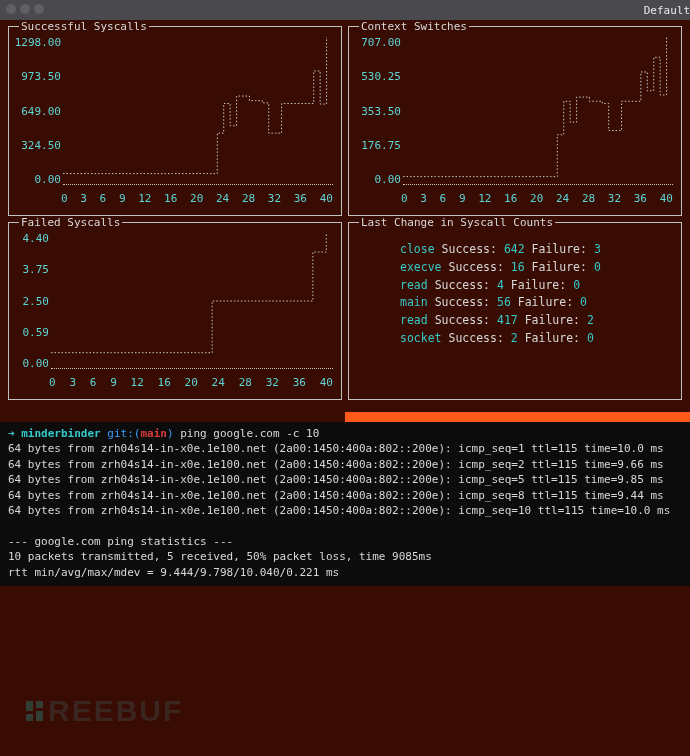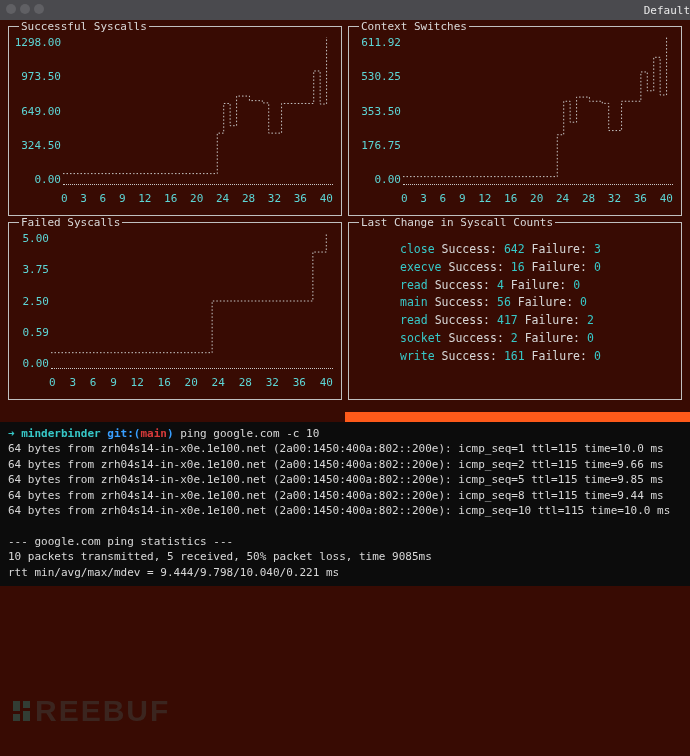--- a/index.html
+++ b/index.html
@@ -24,27 +24,27 @@
   .counts { padding:18px 10px 6px 10px; color:#d8d8d8; line-height:1.55; font-size:11.5px; }
   .counts .row { white-space:nowrap;margin-left:41px; }
   .sysname { color:#37c8c8; }
   .num { color:#37c8c8; }
 
   .orange-strip { height:10px; width:345px; position:absolute; right:0; top:392px; background:#ff5a1a; }
 
   .terminal { position:absolute; left:0; right:0; top:402px; padding:4px 8px 6px 8px; color:#d8d8d8; line-height:1.4; background:#0c0c0c; }
   .terminal .arrow { color:#37c8c8; }
   .host { color:#37c8c8; font-weight:bold; }
-  .git { color:#389fff; font-weight:bold; }
+  .git { color:#389fff; font-weight:normal; }
   .branch { color:#d63a3a; font-weight:bold; }
   .cmd { color:#d8d8d8; }
   .stats-dash { color:#d8d8d8; }
   .cursor { display:inline-block; width:7px; height:12px; background:#b8b8b8; vertical-align:-2px; }
 
-  .watermark { position:absolute; left:13px; bottom:28px; display:flex; align-items:center; gap:3px; opacity:0.45; }
+  .watermark { position:absolute; left:26px; bottom:28px; display:flex; align-items:center; gap:3px; opacity:0.45; }
   .watermark .sq { width:7px; background:#2b7a71; }
   .watermark .col { display:flex; flex-direction:column; gap:3px;}
   .watermark .sq.a{ height:10px;} .watermark .sq.c{ height:7px;}
   .watermark .txt { font-family:sans-serif; font-weight:700; font-size:30px; color:#404642; letter-spacing:2px; margin-left:2px;}
 </style>
 </head>
 <body>
 
 <div class="window">
 
@@ -88,21 +88,21 @@
                 <span>32</span>
                 <span>36</span>
                 <span>40</span>
             </div>
           </div>
         </div>
 
         <div class="panel" data-title="Context Switches">
           <div class="chart-inner">
             <div class="yaxis">
-              <span>611.92</span>
+              <span>707.00</span>
               <span>530.25</span>
               <span>353.50</span>
               <span>176.75</span>
               <span>0.00</span>
             </div>
             <div class="plot"><svg viewBox="0 0 100 100" preserveAspectRatio="none" id="svg-p2">
                   <path d="M0.00,94.34 L2.38,94.34 L2.38,94.34 L4.76,94.34 L4.76,94.34 L7.14,94.34 L7.14,94.34 L9.52,94.34 L9.52,94.34 L11.90,94.34 L11.90,94.34 L14.29,94.34 L14.29,94.34 L16.67,94.34 L16.67,94.34 L19.05,94.34 L19.05,94.34 L21.43,94.34 L21.43,94.34 L23.81,94.34 L23.81,94.34 L26.19,94.34 L26.19,94.34 L28.57,94.34 L28.57,94.34 L30.95,94.34 L30.95,94.34 L33.33,94.34 L33.33,94.34 L35.71,94.34 L35.71,94.34 L38.10,94.34 L38.10,94.34 L40.48,94.34 L40.48,94.34 L42.86,94.34 L42.86,94.34 L45.24,94.34 L45.24,94.34 L47.62,94.34 L47.62,94.34 L50.00,94.34 L50.00,94.34 L52.38,94.34 L52.38,94.34 L54.76,94.34 L54.76,94.34 L57.14,94.34 L57.14,66.05 L59.52,66.05 L59.52,43.42 L61.90,43.42 L61.90,57.57 L64.29,57.57 L64.29,40.59 L66.67,40.59 L66.67,40.59 L69.05,40.59 L69.05,43.42 L71.43,43.42 L71.43,43.42 L73.81,43.42 L73.81,44.84 L76.19,44.84 L76.19,63.22 L78.57,63.22 L78.57,63.22 L80.95,63.22 L80.95,43.42 L83.33,43.42 L83.33,43.42 L85.71,43.42 L85.71,43.42 L88.10,43.42 L88.10,23.62 L90.48,23.62 L90.48,36.35 L92.86,36.35 L92.86,13.72 L95.24,13.72 L95.24,39.18 L97.62,39.18 L97.62,0.00" fill="none" stroke="#c8c8c8" stroke-width="1" stroke-dasharray="1.5 2" vector-effect="non-scaling-stroke"></path>
                 </svg></div>
             <div class="x-baseline"></div>
             <div class="xaxis">
@@ -118,21 +118,21 @@
                 <span>32</span>
                 <span>36</span>
                 <span>40</span>
             </div>
           </div>
         </div>
 
         <div class="panel" data-title="Failed Syscalls">
           <div class="chart-inner">
             <div class="yaxis" style="width:36px;">
-              <span>5.00</span>
+              <span>4.40</span>
               <span>3.75</span>
               <span>2.50</span>
               <span>0.59</span>
               <span>0.00</span>
             </div>
             <div class="plot" style="left:38px;"><svg viewBox="0 0 100 100" preserveAspectRatio="none" id="svg-p3">
                   <path d="M0.00,88.00 L2.38,88.00 L2.38,88.00 L4.76,88.00 L4.76,88.00 L7.14,88.00 L7.14,88.00 L9.52,88.00 L9.52,88.00 L11.90,88.00 L11.90,88.00 L14.29,88.00 L14.29,88.00 L16.67,88.00 L16.67,88.00 L19.05,88.00 L19.05,88.00 L21.43,88.00 L21.43,88.00 L23.81,88.00 L23.81,88.00 L26.19,88.00 L26.19,88.00 L28.57,88.00 L28.57,88.00 L30.95,88.00 L30.95,88.00 L33.33,88.00 L33.33,88.00 L35.71,88.00 L35.71,88.00 L38.10,88.00 L38.10,88.00 L40.48,88.00 L40.48,88.00 L42.86,88.00 L42.86,88.00 L45.24,88.00 L45.24,88.00 L47.62,88.00 L47.62,88.00 L50.00,88.00 L50.00,88.00 L52.38,88.00 L52.38,88.00 L54.76,88.00 L54.76,88.00 L57.14,88.00 L57.14,50.00 L59.52,50.00 L59.52,50.00 L61.90,50.00 L61.90,50.00 L64.29,50.00 L64.29,50.00 L66.67,50.00 L66.67,50.00 L69.05,50.00 L69.05,50.00 L71.43,50.00 L71.43,50.00 L73.81,50.00 L73.81,50.00 L76.19,50.00 L76.19,50.00 L78.57,50.00 L78.57,50.00 L80.95,50.00 L80.95,50.00 L83.33,50.00 L83.33,50.00 L85.71,50.00 L85.71,50.00 L88.10,50.00 L88.10,50.00 L90.48,50.00 L90.48,50.00 L92.86,50.00 L92.86,14.00 L95.24,14.00 L95.24,14.00 L97.62,14.00 L97.62,0.00" fill="none" stroke="#c8c8c8" stroke-width="1" stroke-dasharray="1.5 2" vector-effect="non-scaling-stroke"></path>
                 </svg></div>
             <div class="x-baseline" style="left:38px;"></div>
             <div class="xaxis" style="left:36px;">
@@ -153,21 +153,20 @@
         </div>
 
         <div class="panel" data-title="Last Change in Syscall Counts">
           <div class="counts" id="counts">
               <div class="row"><span class="sysname">close</span><span> Success: </span><span class="num">642</span><span> Failure: </span><span class="num">3</span></div>
               <div class="row"><span class="sysname">execve</span><span> Success: </span><span class="num">16</span><span> Failure: </span><span class="num">0</span></div>
               <div class="row"><span class="sysname">read</span><span> Success: </span><span class="num">4</span><span> Failure: </span><span class="num">0</span></div>
               <div class="row"><span class="sysname">main</span><span> Success: </span><span class="num">56</span><span> Failure: </span><span class="num">0</span></div>
               <div class="row"><span class="sysname">read</span><span> Success: </span><span class="num">417</span><span> Failure: </span><span class="num">2</span></div>
               <div class="row"><span class="sysname">socket</span><span> Success: </span><span class="num">2</span><span> Failure: </span><span class="num">0</span></div>
-              <div class="row"><span class="sysname">write</span><span> Success: </span><span class="num">161</span><span> Failure: </span><span class="num">0</span></div>
             </div>
         </div>
 
       </div>
     </div>
 
     <div class="orange-strip"></div>
 
     <div class="terminal">
       <div>

